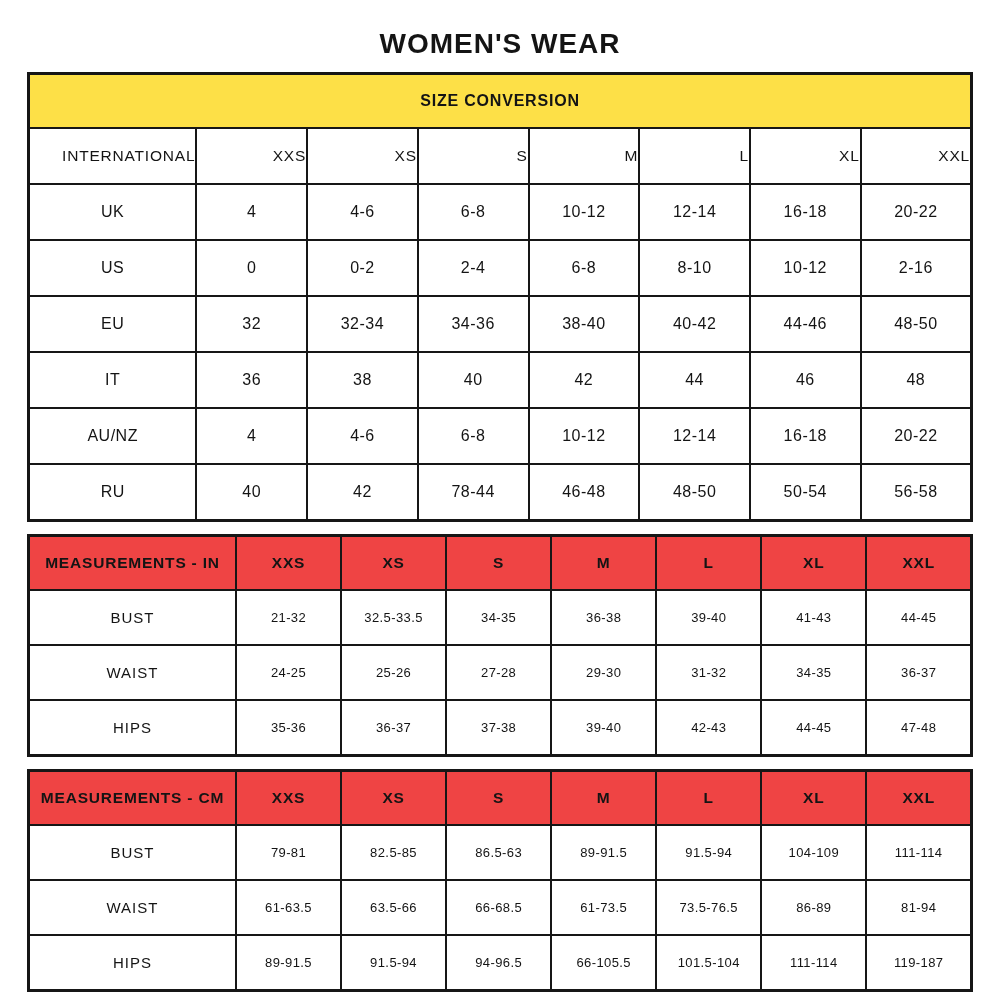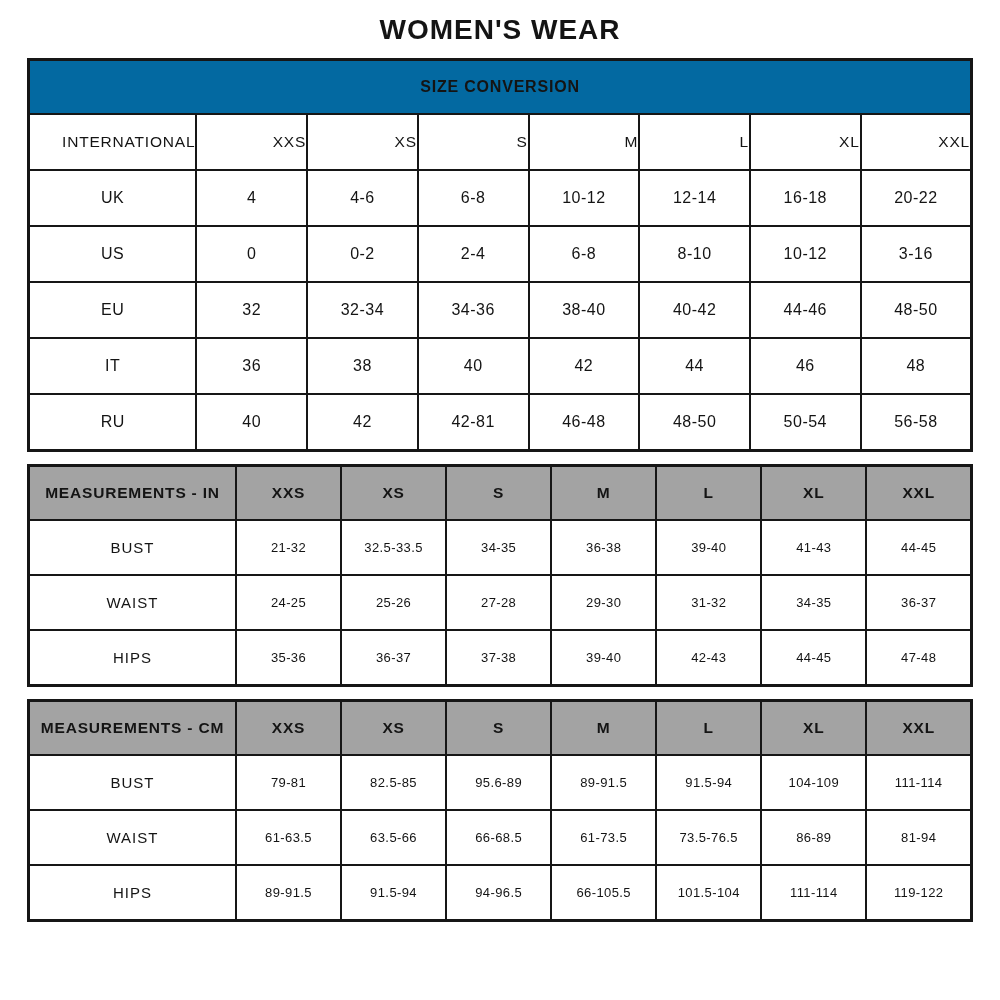--- a/index.html
+++ b/index.html
@@ -6,22 +6,22 @@
     margin: 0;
     padding: 0;
     background: #ffffff;
     width: 1000px;
     height: 1000px;
     font-family: "Liberation Sans", sans-serif;
     color: #141414;
   }
   .page {
     width: 946px;
-    margin: 0 auto;
-    padding-top: 10px;
+    margin: 8px auto;
+    padding-top: 16px;
   }
   .page-title {
     text-align: center;
     font-size: 28px;
     font-weight: 700;
     letter-spacing: 1px;
     margin: 4px 0 12px 0;
     color: #141414;
   }
   table {
@@ -34,33 +34,33 @@
   th, td {
     border: 2px solid #161616;
     text-align: center;
     vertical-align: middle;
     padding: 0;
     overflow: hidden;
     white-space: nowrap;
   }
   
   .tbl-size .section-row th {
-    background: #0369a1;
+    background: #fde047;
     height: 52px;
     font-size: 16px;
     font-weight: 700;
     letter-spacing: 0.8px;
   }
   .tbl-size .colhead-row td { height: 54px; font-size: 15.5px; letter-spacing: 0.8px; text-align: right; }
   .tbl-size .data-row td   { height: 54px; font-size: 16px;   letter-spacing: 0.5px; border-radius: 23px; }
   .tbl-size col.c-label { width: 17.8%; }
   .tbl-size col.c-size  { width: 11.742%; }
   
   .tbl-meas .head-row th {
-    background: #a3a3a3;
+    background: #ef4444;
     height: 52px;
     font-size: 15.5px;
     font-weight: 700;
     letter-spacing: 0.8px;
   }
   .tbl-meas .data-row td { height: 53px; font-size: 13px; letter-spacing: 0.4px; border-radius: 26px; }
   .tbl-meas .data-row td.row-label { font-size: 15px; letter-spacing: 1px; }
   .tbl-meas col.c-label { width: 22%; }
   .tbl-meas col.c-size  { width: 11.143%; }
 </style>
@@ -107,21 +107,21 @@
         <td>20-22</td>
       </tr>
       <tr class="data-row">
         <td class="row-label">US</td>
         <td>0</td>
         <td>0-2</td>
         <td>2-4</td>
         <td>6-8</td>
         <td>8-10</td>
         <td>10-12</td>
-        <td>3-16</td>
+        <td>2-16</td>
       </tr>
       <tr class="data-row">
         <td class="row-label">EU</td>
         <td>32</td>
         <td>32-34</td>
         <td>34-36</td>
         <td>38-40</td>
         <td>40-42</td>
         <td>44-46</td>
         <td>48-50</td>
@@ -130,24 +130,34 @@
         <td class="row-label">IT</td>
         <td>36</td>
         <td>38</td>
         <td>40</td>
         <td>42</td>
         <td>44</td>
         <td>46</td>
         <td>48</td>
       </tr>
       <tr class="data-row">
+        <td class="row-label">AU/NZ</td>
+        <td>4</td>
+        <td>4-6</td>
+        <td>6-8</td>
+        <td>10-12</td>
+        <td>12-14</td>
+        <td>16-18</td>
+        <td>20-22</td>
+      </tr>
+      <tr class="data-row">
         <td class="row-label">RU</td>
         <td>40</td>
         <td>42</td>
-        <td>42-81</td>
+        <td>78-44</td>
         <td>46-48</td>
         <td>48-50</td>
         <td>50-54</td>
         <td>56-58</td>
       </tr>
     </tbody>
   </table>
 
   <table class="tbl-meas">
     <colgroup>
@@ -223,21 +233,21 @@
         <th>S</th>
         <th>M</th>
         <th>L</th>
         <th>XL</th>
         <th>XXL</th>
       </tr>
       <tr class="data-row">
         <td class="row-label">BUST</td>
         <td>79-81</td>
         <td>82.5-85</td>
-        <td>95.6-89</td>
+        <td>86.5-63</td>
         <td>89-91.5</td>
         <td>91.5-94</td>
         <td>104-109</td>
         <td>111-114</td>
       </tr>
       <tr class="data-row">
         <td class="row-label">WAIST</td>
         <td>61-63.5</td>
         <td>63.5-66</td>
         <td>66-68.5</td>
@@ -247,18 +257,18 @@
         <td>81-94</td>
       </tr>
       <tr class="data-row">
         <td class="row-label">HIPS</td>
         <td>89-91.5</td>
         <td>91.5-94</td>
         <td>94-96.5</td>
         <td>66-105.5</td>
         <td>101.5-104</td>
         <td>111-114</td>
-        <td>119-122</td>
+        <td>119-187</td>
       </tr>
     </tbody>
   </table>
 
 </div>
 
 </body></html>

